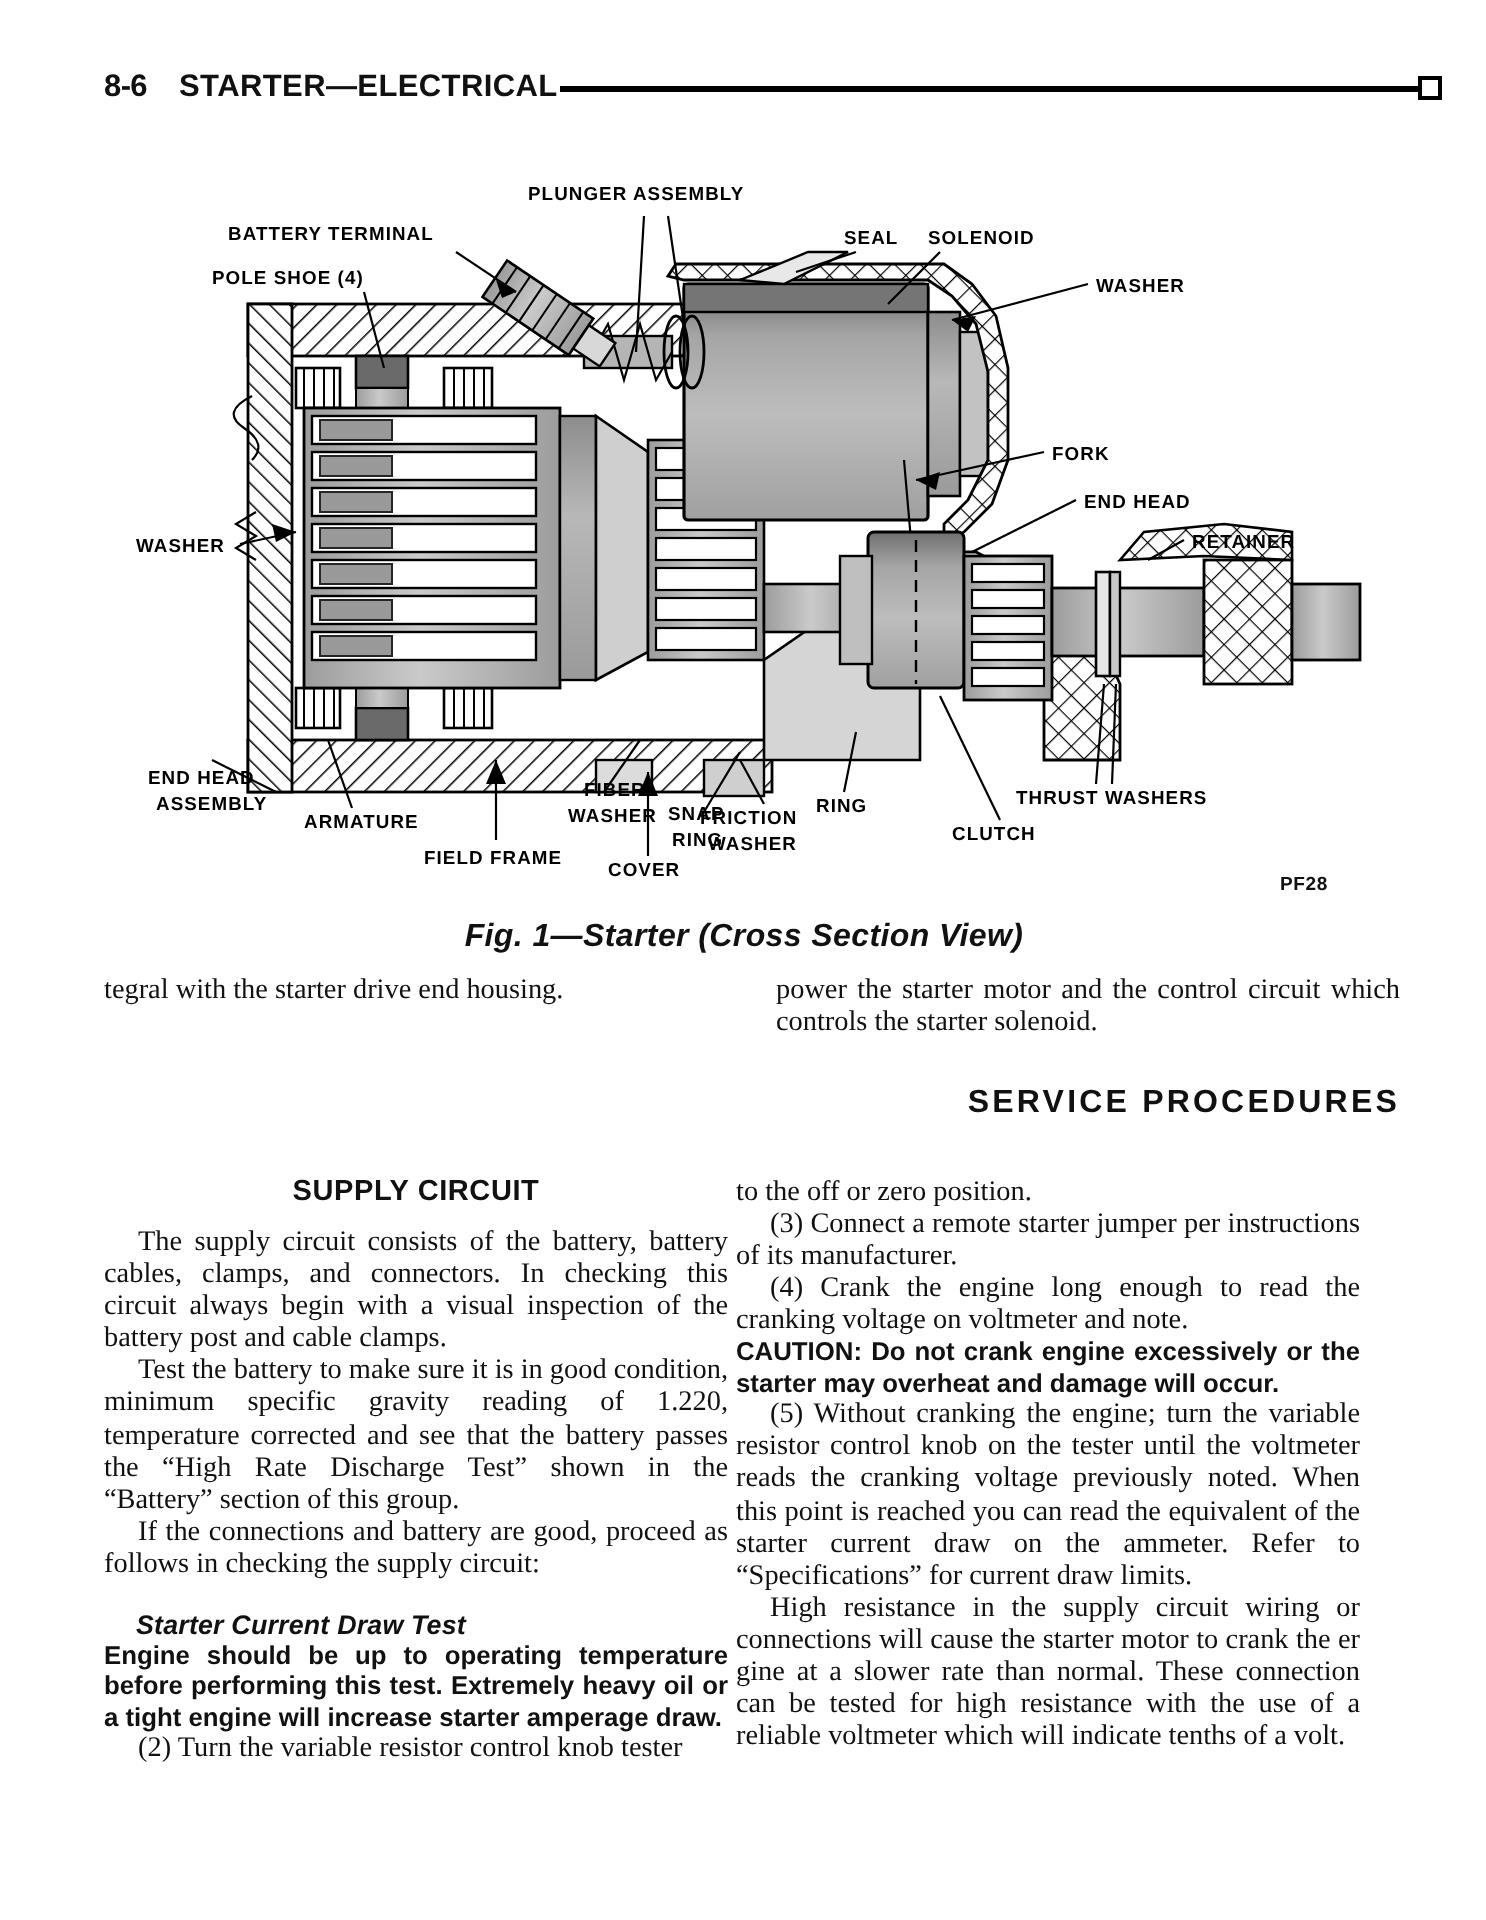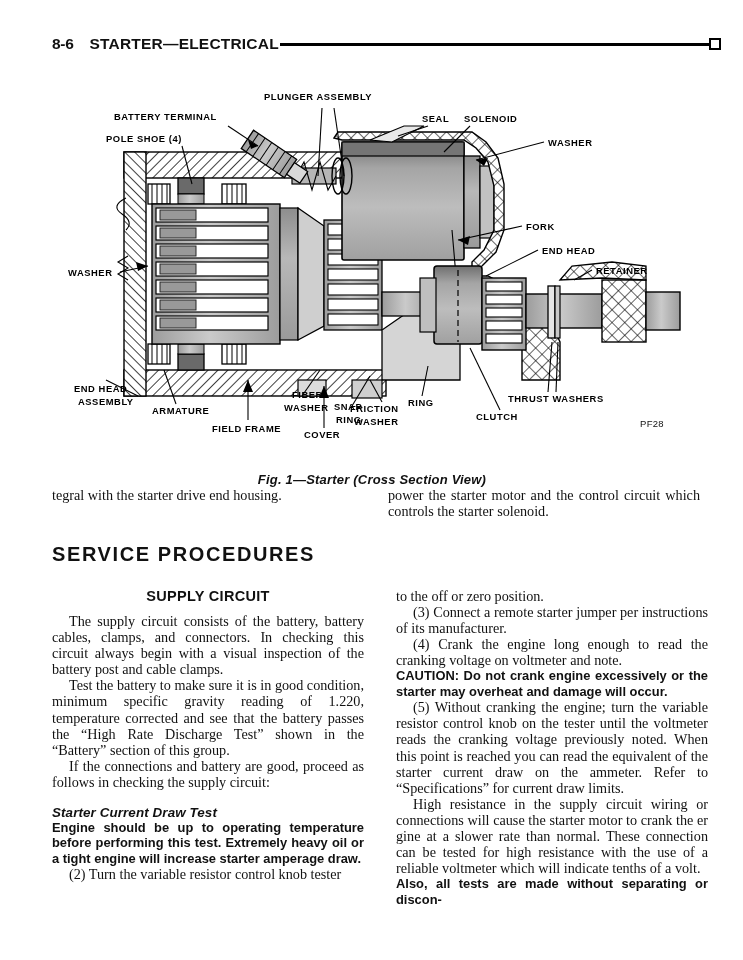--- a/index.html
+++ b/index.html
@@ -32,61 +32,61 @@
   }
   .runhead .endcap{
     width:8px;height:8px;border:2px solid #000;background:#fff;
     margin-left:-1px;flex:0 0 auto;
   }
 
   
   .figure{position:absolute;left:52px;top:80px;width:640px;height:385px;}
   .figure svg{display:block;}
   .figcaption{
-    position:absolute;left:52px;top:472px;width:640px;
+    position:absolute;left:52px;top:460px;width:640px;
     text-align:center;
     font-family:"Liberation Sans", sans-serif;
-    font-weight:bold;font-style:italic;font-size:13px;
+    font-weight:bold;font-style:italic;font-size:16px;
     letter-spacing:0.2px;
   }
   .figcode{
-    position:absolute;left:640px;top:418px;
-    font-family:"Liberation Sans", sans-serif;
-    font-weight:normal;font-size:9.5px;letter-spacing:0.3px;
+    position:absolute;left:640px;top:437px;
+    font-family:"Liberation Sans", sans-serif;
+    font-weight:bold;font-size:9.5px;letter-spacing:0.3px;
   }
 
   
   .colL{position:absolute;left:52px;top:487px;width:312px;}
   .colR{position:absolute;left:388px;top:487px;width:312px;}
   .colL2{position:absolute;left:52px;top:575px;width:312px;}
-  .colR2{position:absolute;left:396px;top:575px;width:312px;}
+  .colR2{position:absolute;left:368px;top:575px;width:312px;}
 
   p.body{
     margin:0 0 0 0;
     font-size:14.2px;line-height:16.1px;
     text-align:justify;
     text-justify:inter-word;
     hyphens:none;
   }
   p.ind{text-indent:17px;}
 
   .sectionhead{
     position:absolute;left:52px;top:543px;width:648px;
-    text-align:left;
-    font-family:"Liberation Sans", sans-serif;
-    font-weight:bold;font-size:20px;letter-spacing:1.6px;
+    text-align:right;
+    font-family:"Liberation Sans", sans-serif;
+    font-weight:bold;font-size:16px;letter-spacing:1.6px;
   }
 
   h2.head{
     margin:0 0 9px 0;
     font-family:"Liberation Sans", sans-serif;
     font-weight:bold;font-size:14.5px;letter-spacing:0.3px;text-align:center;
   }
   h3.subhead{
-    margin:15px 0 0 0;
+    margin:15px 0 0 16px;
     font-family:"Liberation Sans", sans-serif;
     font-weight:bold;font-style:italic;font-size:13.4px;letter-spacing:0.1px;
   }
   p.note{
     margin:0;
     font-family:"Liberation Sans", sans-serif;
     font-weight:bold;font-size:12.9px;line-height:15.4px;
     text-align:justify;
   }
   .spacer{height:13px;}
@@ -382,16 +382,15 @@
   </div>
 
   <div class="colR2">
     <div class="spacer"></div>
     <p class="body">to the off or zero position.</p>
     <p class="body ind">(3) Connect a remote starter jumper per instructions of its manufacturer.</p>
     <p class="body ind">(4) Crank the engine long enough to read the cranking voltage on voltmeter and note.</p>
     <p class="note">CAUTION: Do not crank engine excessively or the starter may overheat and damage will occur.</p>
     <p class="body ind">(5) Without cranking the engine; turn the variable resistor control knob on the tester until the voltmeter reads the cranking voltage previously noted. When this point is reached you can read the equivalent of the starter current draw on the ammeter. Refer to “Specifications” for current draw limits.</p>
     <p class="body ind">High resistance in the supply circuit wiring or connections will cause the starter motor to crank the er gine at a slower rate than normal. These connection can be tested for high resistance with the use of a reliable voltmeter which will indicate tenths of a volt.</p>
-    <p class="note">Also, all tests are made without separating or discon-</p>
   </div>
 
 </div>
 
 </body></html>

